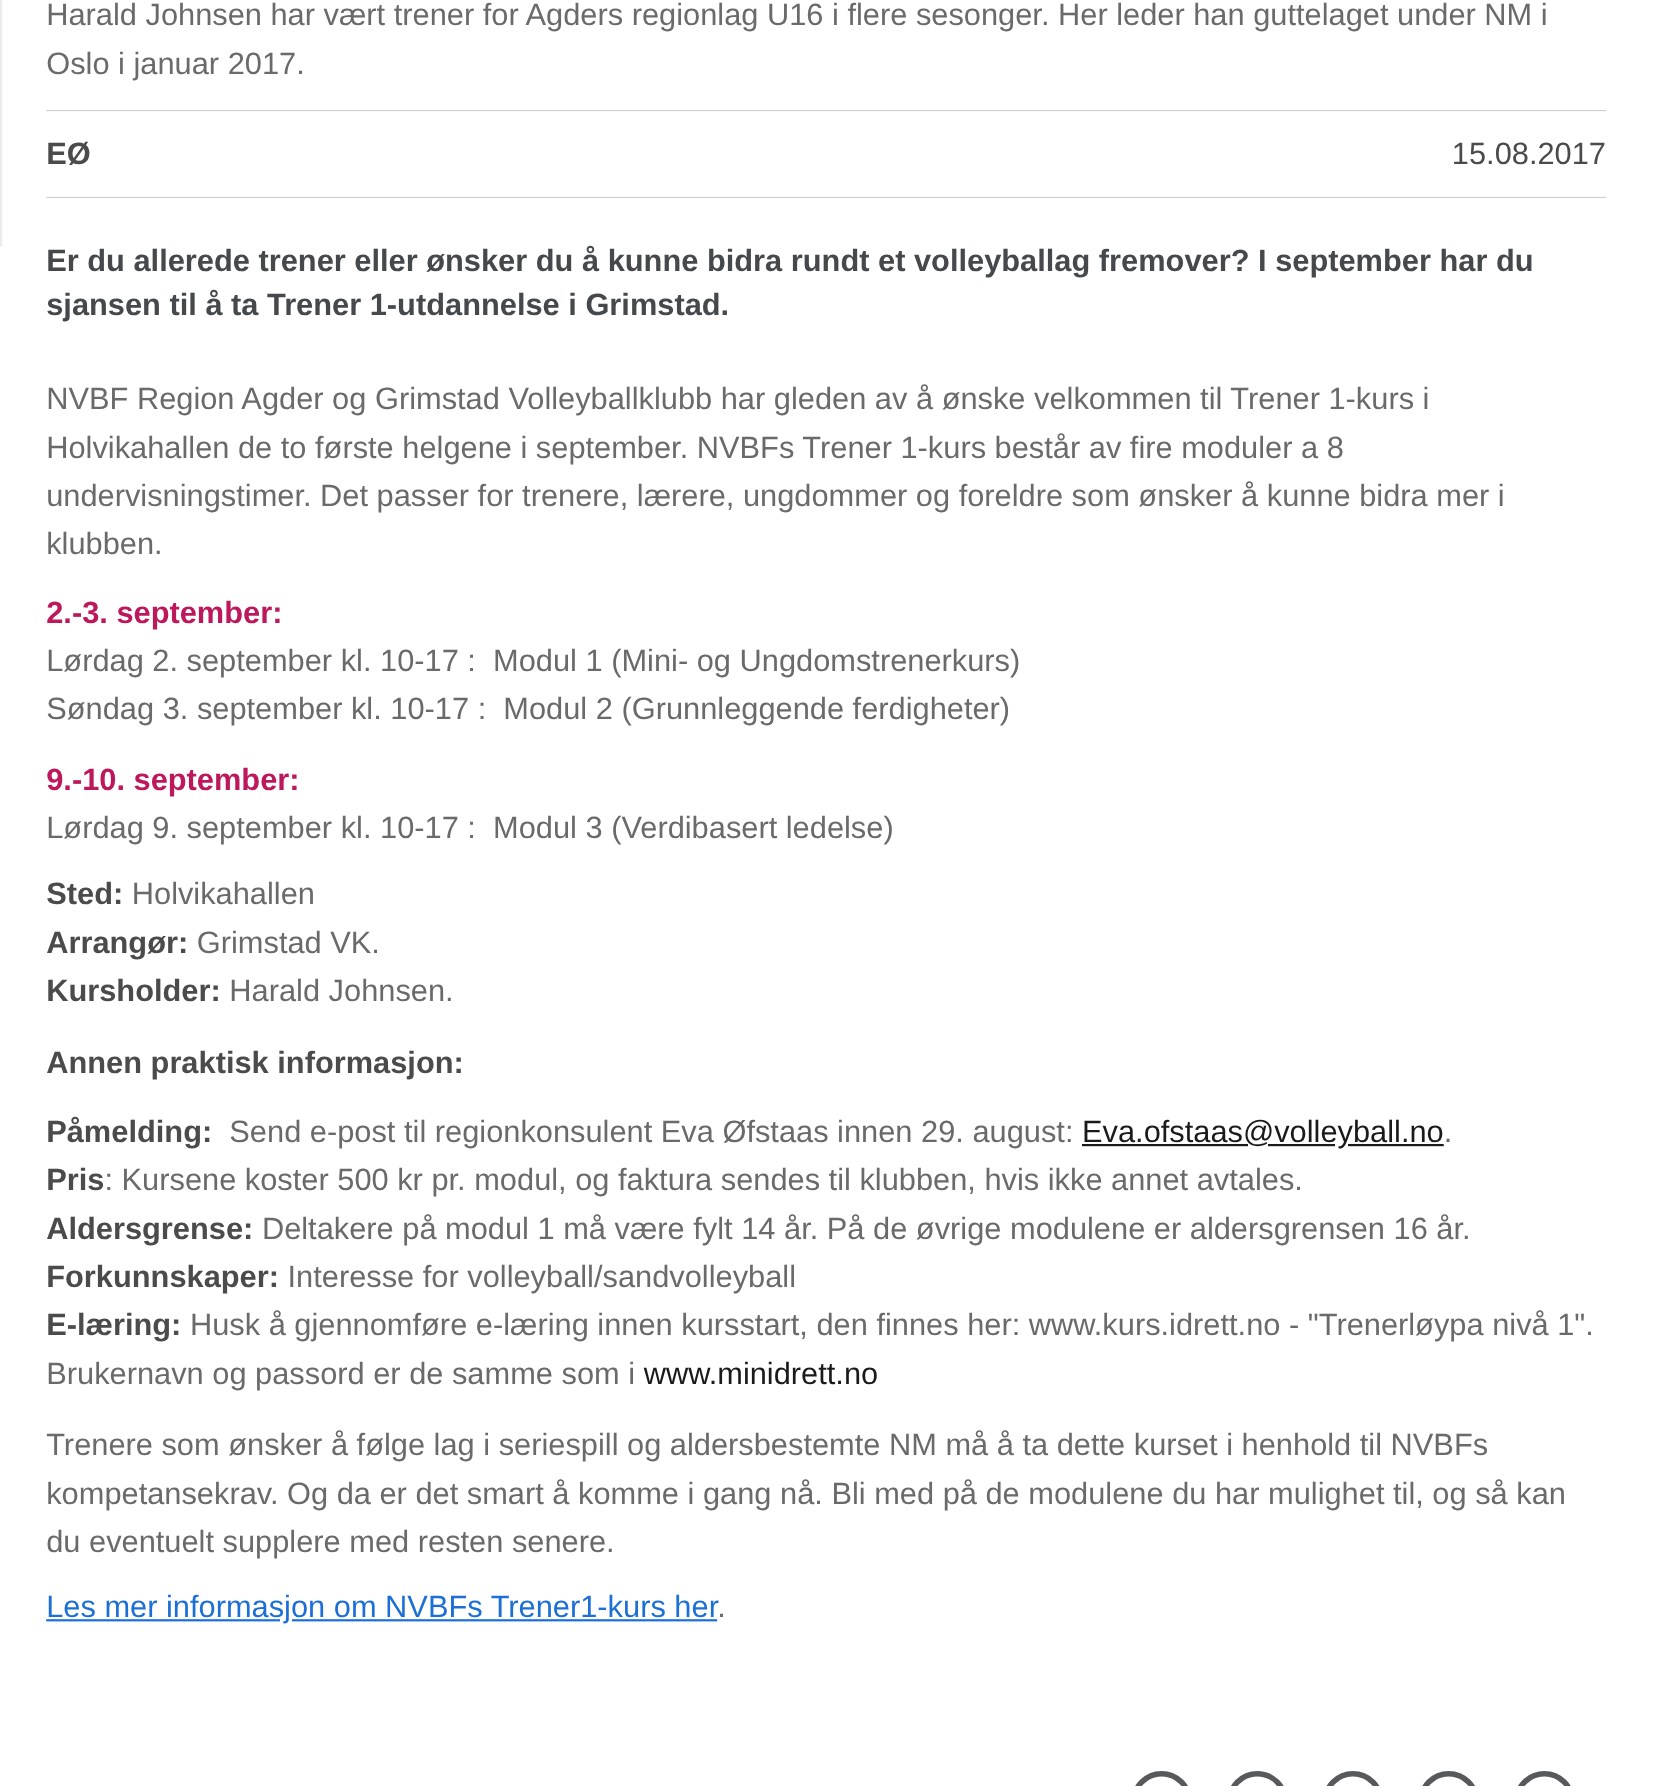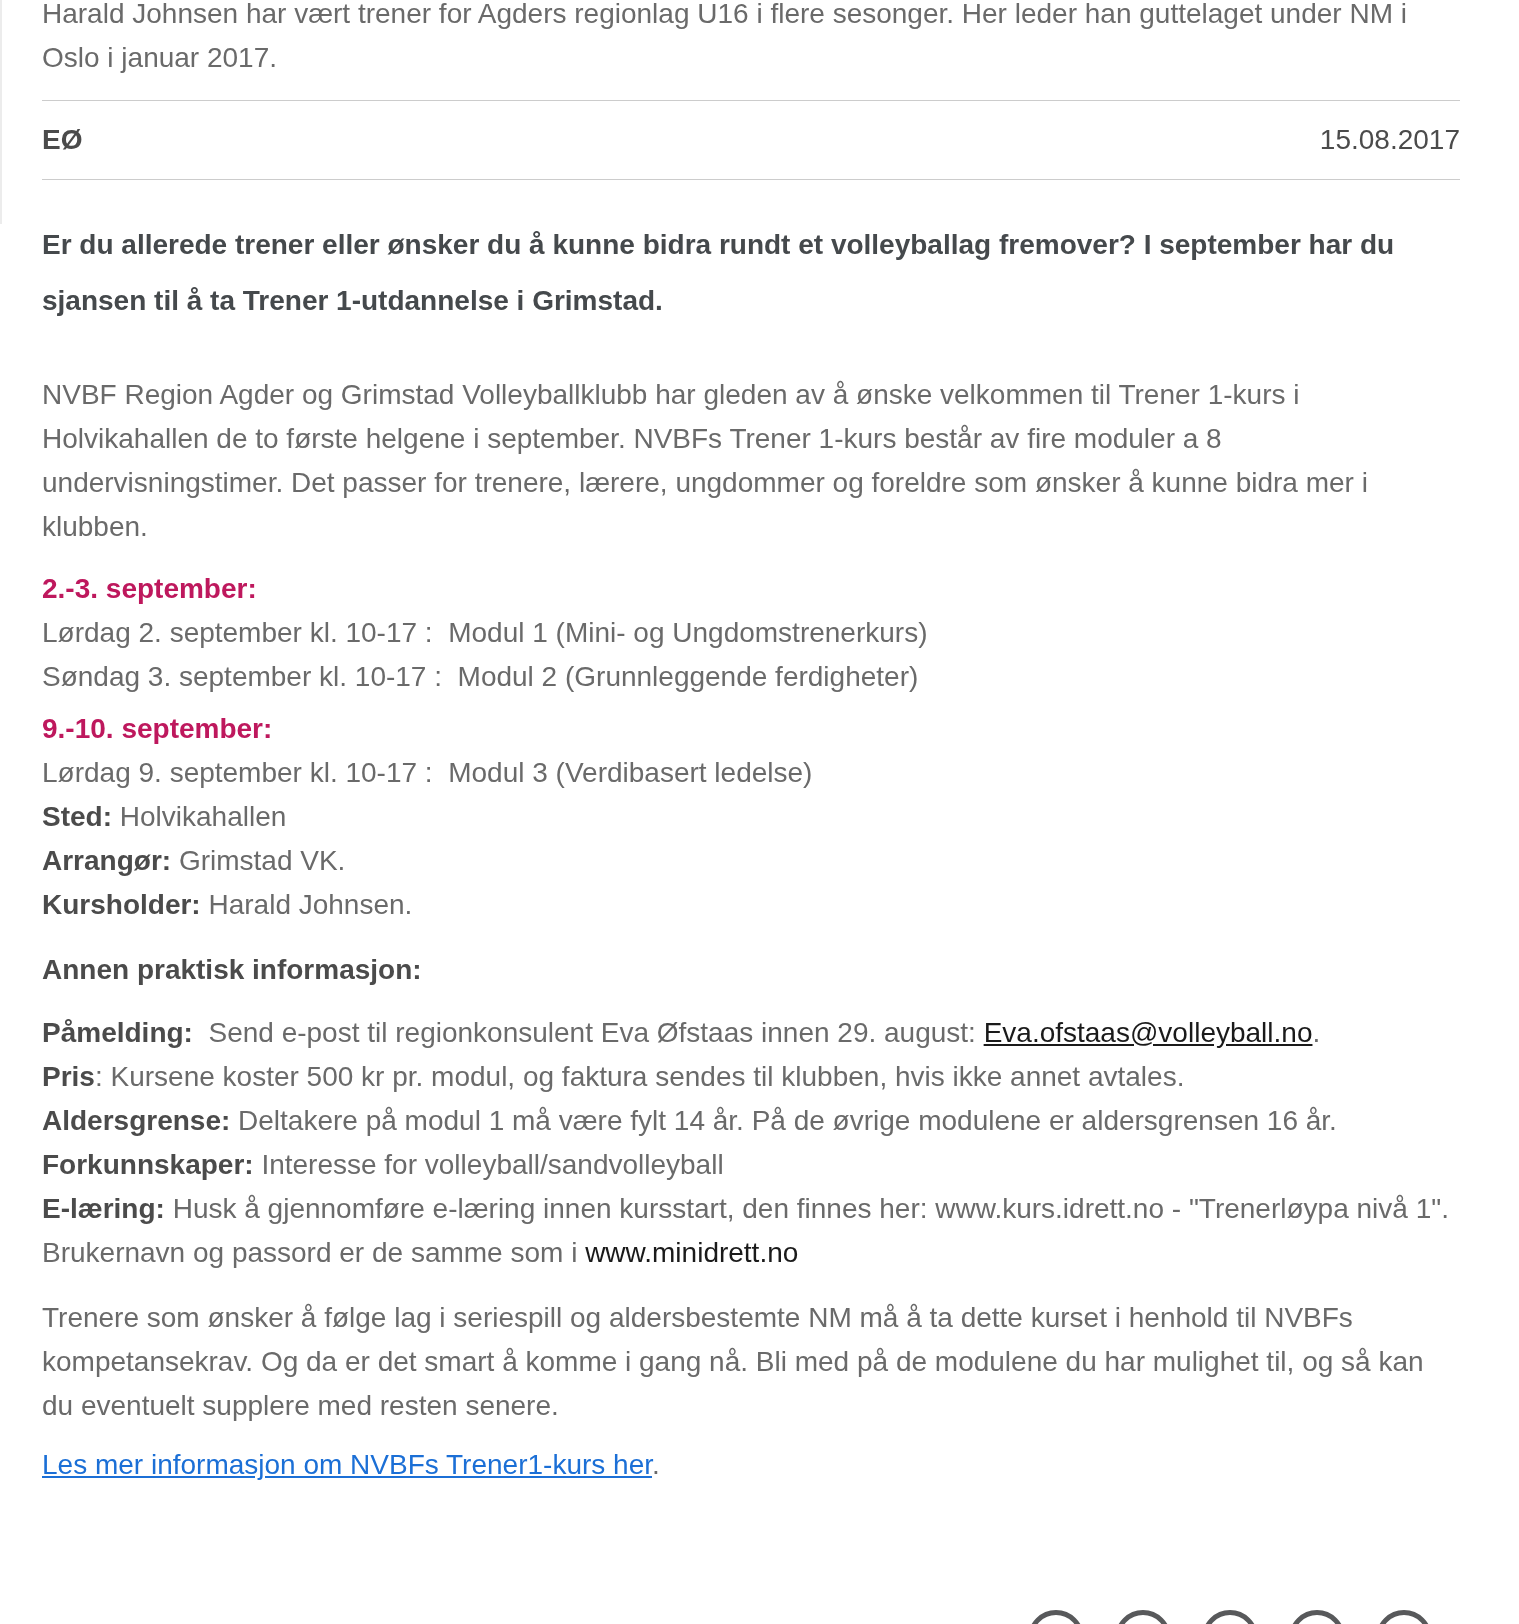--- a/index.html
+++ b/index.html
@@ -45,32 +45,32 @@
   .meta-row {
     display: flex;
     justify-content: space-between;
     align-items: center;
     padding: 17px 0;
   }
   .meta-initials { font-weight: bold; color: #4b4b4b; }
   .meta-date { color: #4b4b4b; text-align: right; }
   .lead {
     margin-top: 37px;
-    line-height: 56px;
+    line-height: 40px;
     font-weight: bold;
     color: #45494c;
   }
   .para-1 { margin-top: 44px; }
   .sched-heading {
     margin-top: 18px;
     font-weight: bold;
     color: #be185d;
   }
-  .sched-heading-2 { margin-top: 8px; }
-  .facts-block { }
+  .sched-heading-2 { margin-top: 20px; }
+  .facts-block { margin-top: 16px; }
   .info-heading {
     margin-top: 21px;
     font-weight: bold;
     color: #4b4b4b;
   }
   .info-block { margin-top: 19px; }
   .closing-para { margin-top: 21px; }
   .more-link-line { margin-top: 15px; }
   .lbl { font-weight: bold; color: #4b4b4b; }
   a.blue-link {

